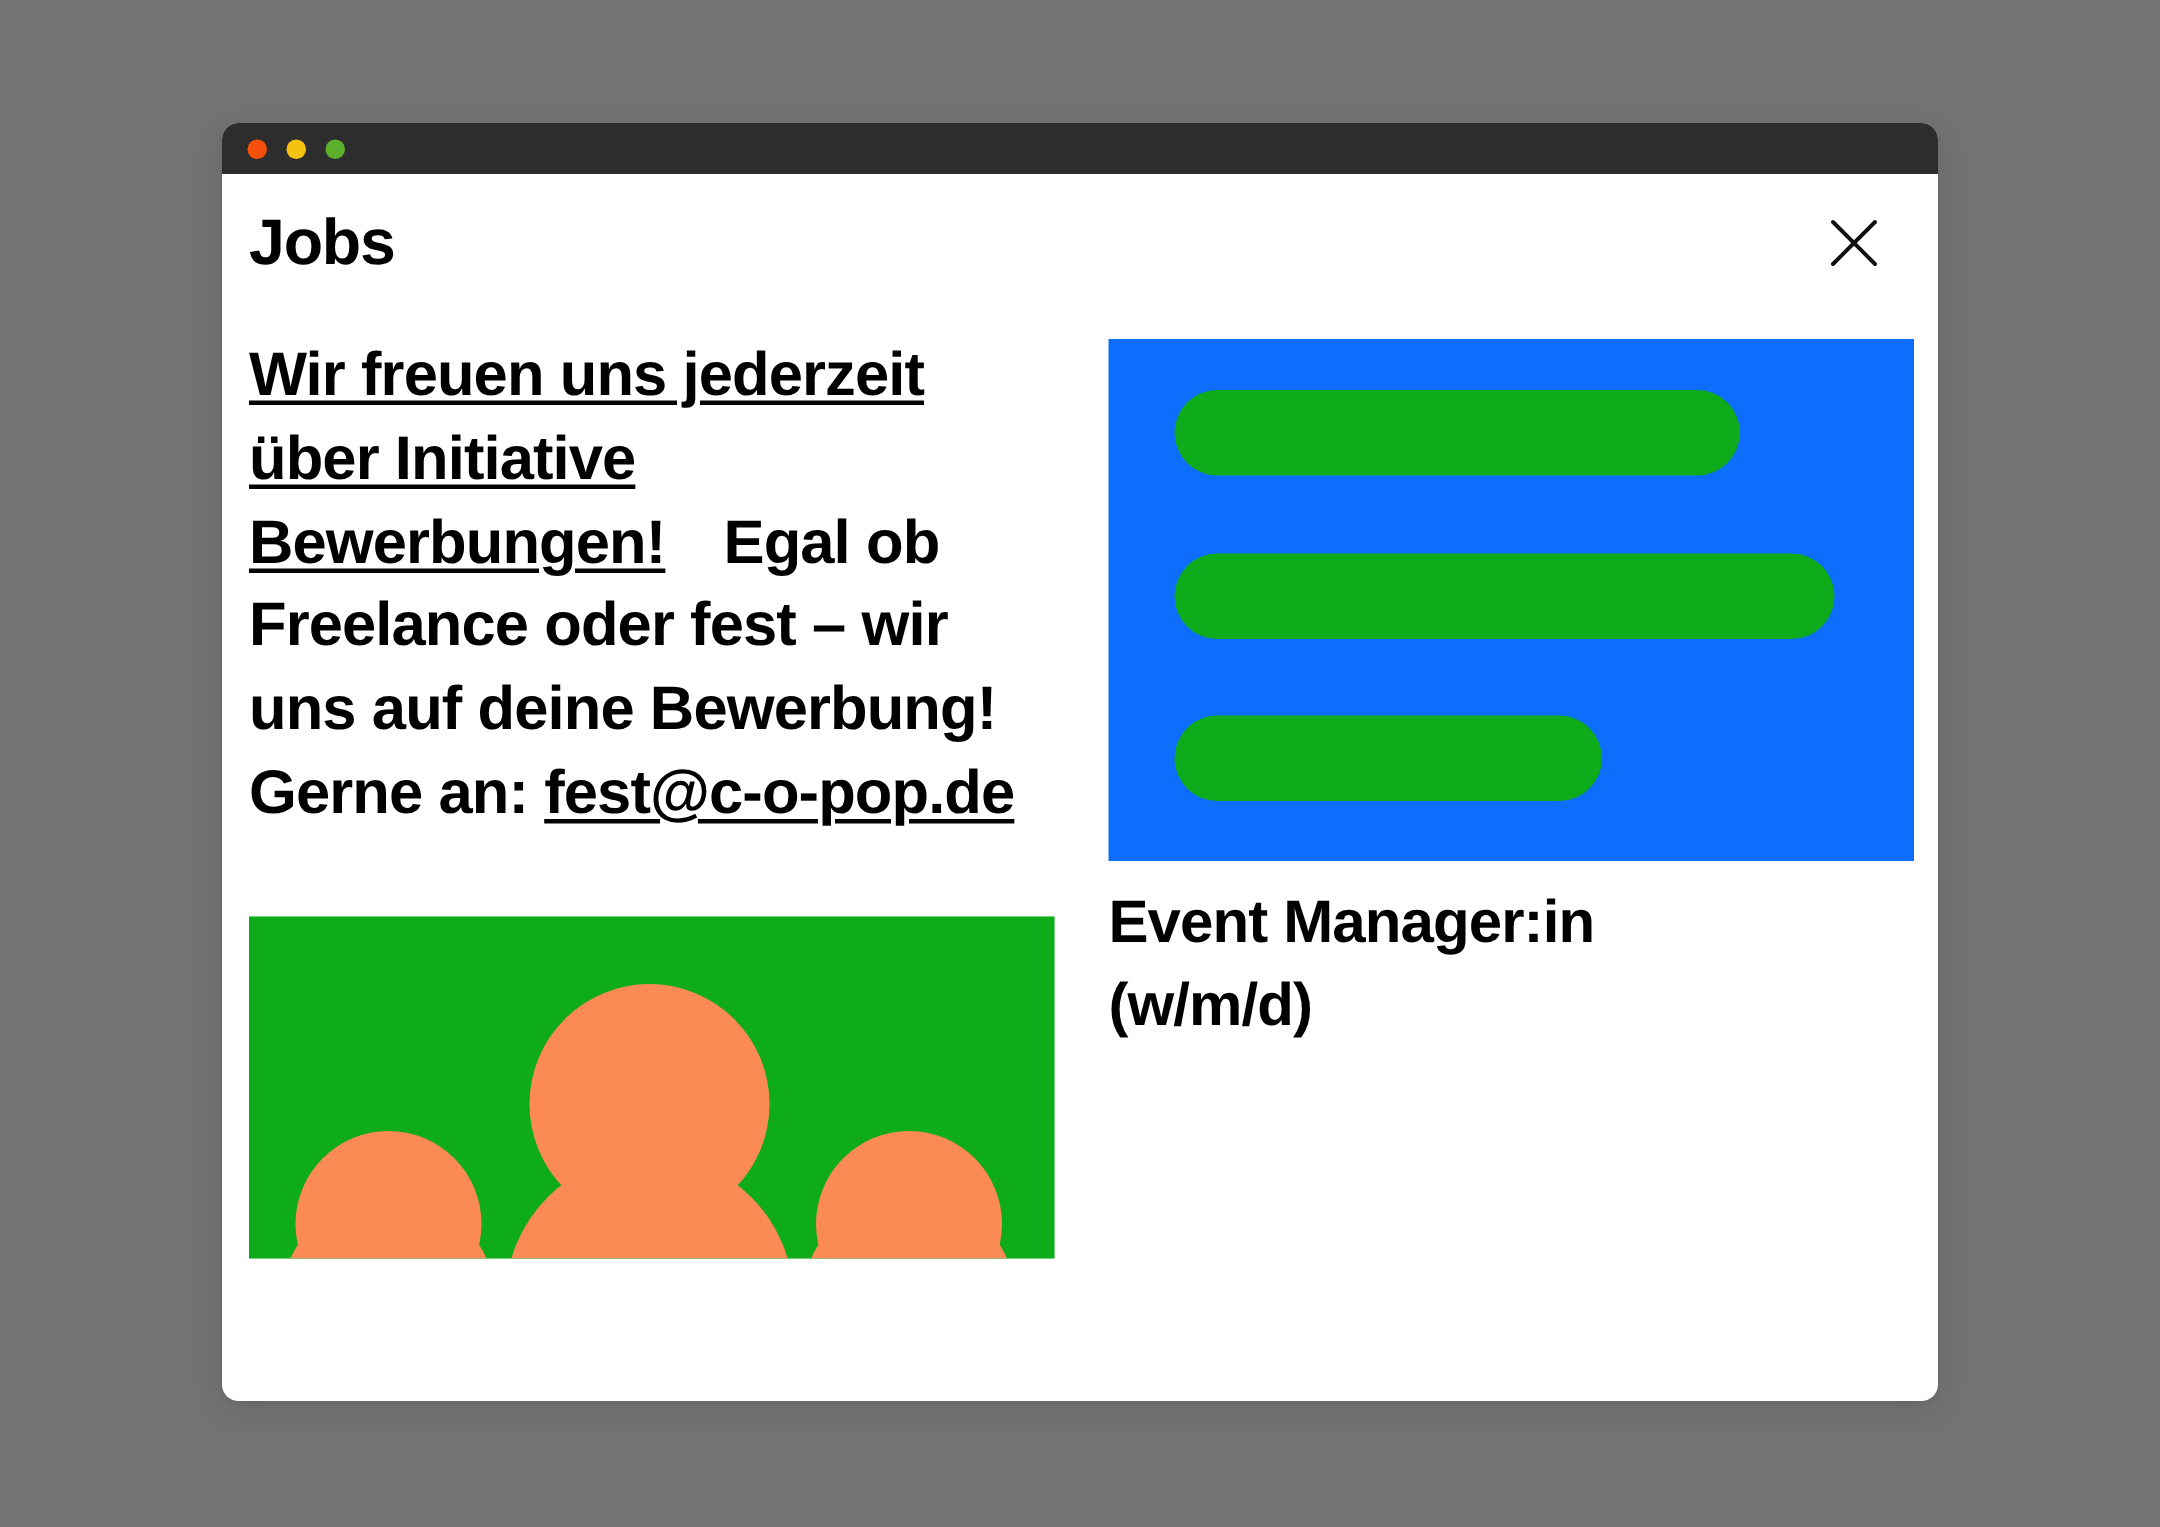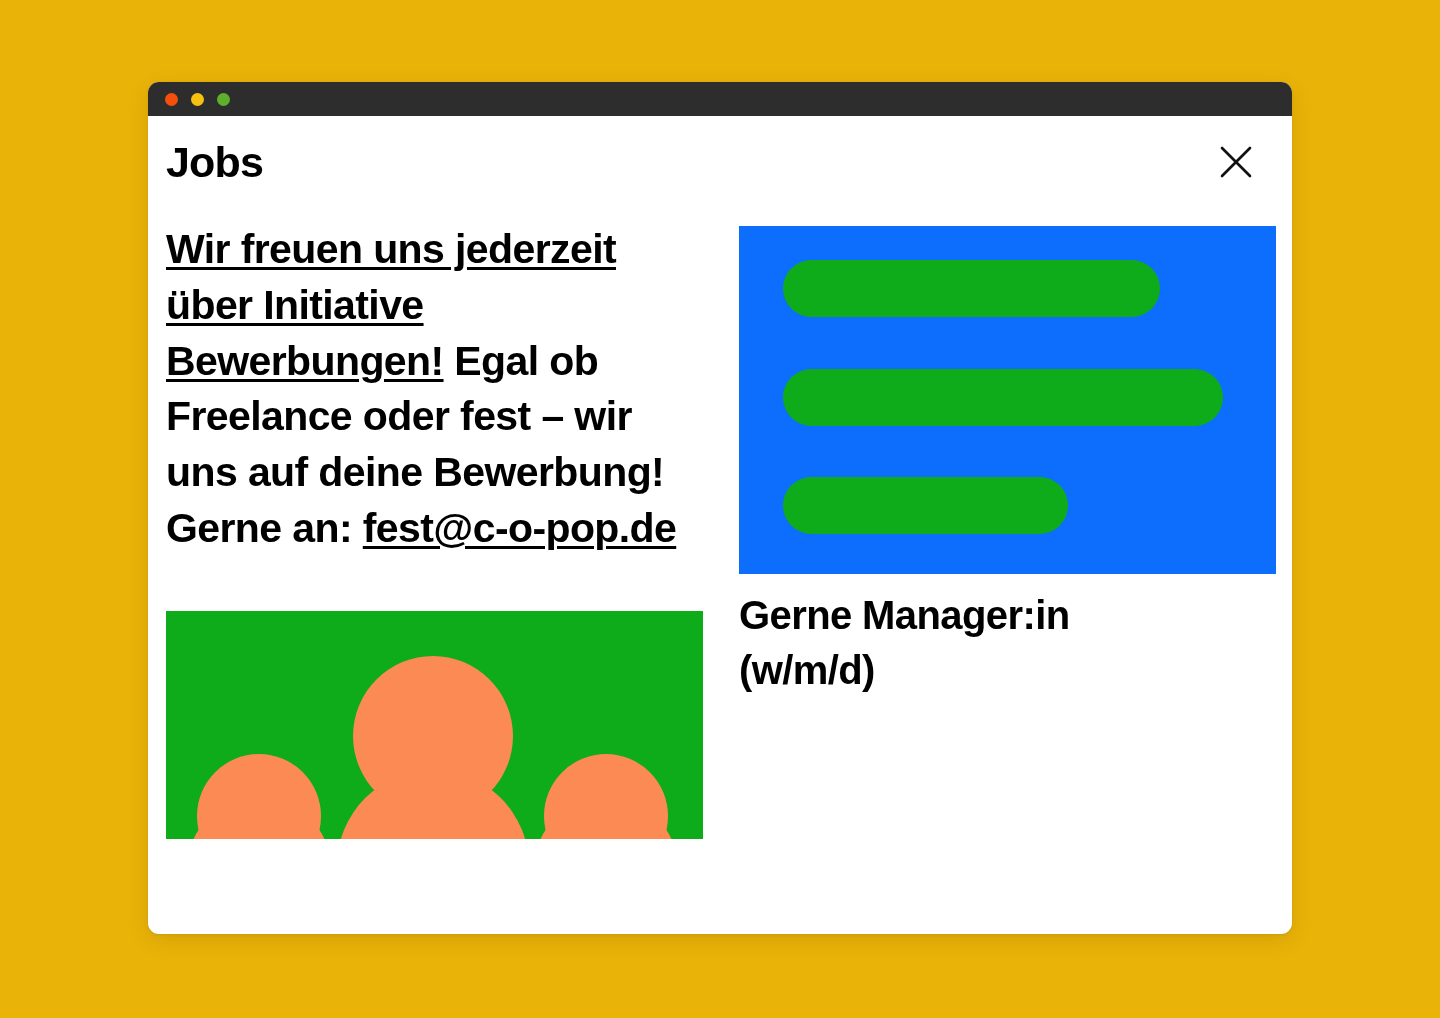--- a/index.html
+++ b/index.html
@@ -9,21 +9,21 @@
     height: 1018px;
     background: #f1f1f1;
     font-family: "Liberation Sans", sans-serif;
     overflow: hidden;
   }
 
   #stage {
     position: relative;
     width: 1440px;
     height: 1018px;
-    background: #eab308;
+    background: #737373;
   }
 
   
   .window {
     position: absolute;
     left: 148px;
     top: 82px;
     width: 1144px;
     height: 852px;
     border-radius: 11px;
@@ -104,21 +104,21 @@
     color: #000;
     margin-top: 14px;
   }
   .intro .u {
     text-decoration: underline;
     text-decoration-thickness: 3px;
     text-underline-offset: 4px;
     cursor: pointer;
     color: inherit;
   }
-  .intro .plain { display: inline; }
+  .intro .plain { display: inline; margin-left: 28px; }
   .mail-link {
     display: inline-block;
     text-decoration: underline;
     text-decoration-thickness: 3px;
     text-underline-offset: 4px;
     color: #000;
     cursor: pointer;
   }
 
   
@@ -224,19 +224,19 @@
 
       <div class="col-right">
         <div class="job-card">
 
           <div class="bars-tile">
             <span class="bar b1"></span>
             <span class="bar b2"></span>
             <span class="bar b3"></span>
           </div>
 
-          <div class="job-title">Gerne Manager:in (w/m/d)</div>
+          <div class="job-title">Event Manager:in (w/m/d)</div>
         </div>
       </div>
 
     </div>
   </div>
 </div>
 
 </body></html>

